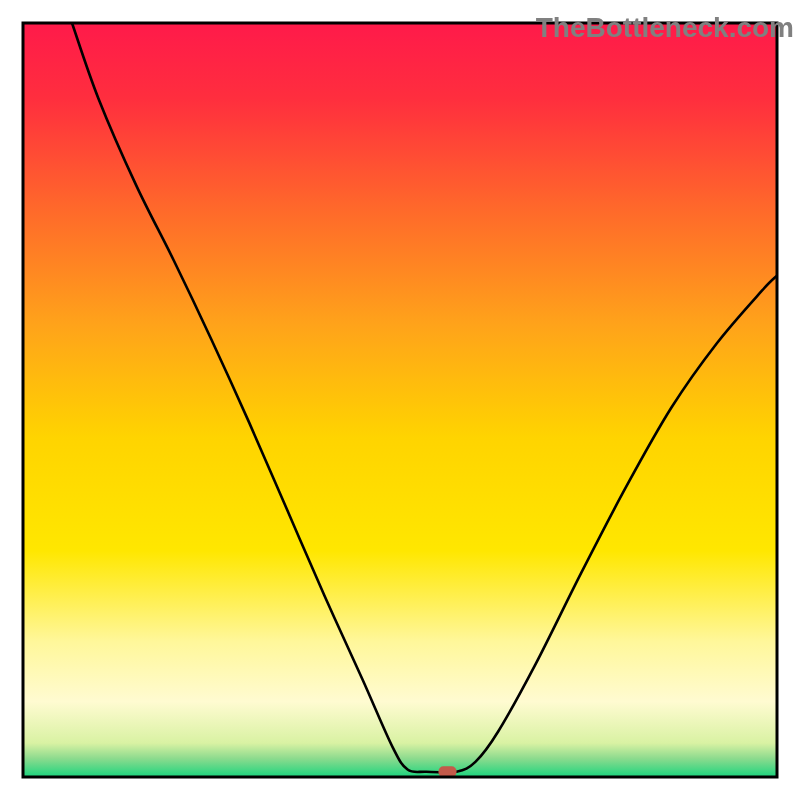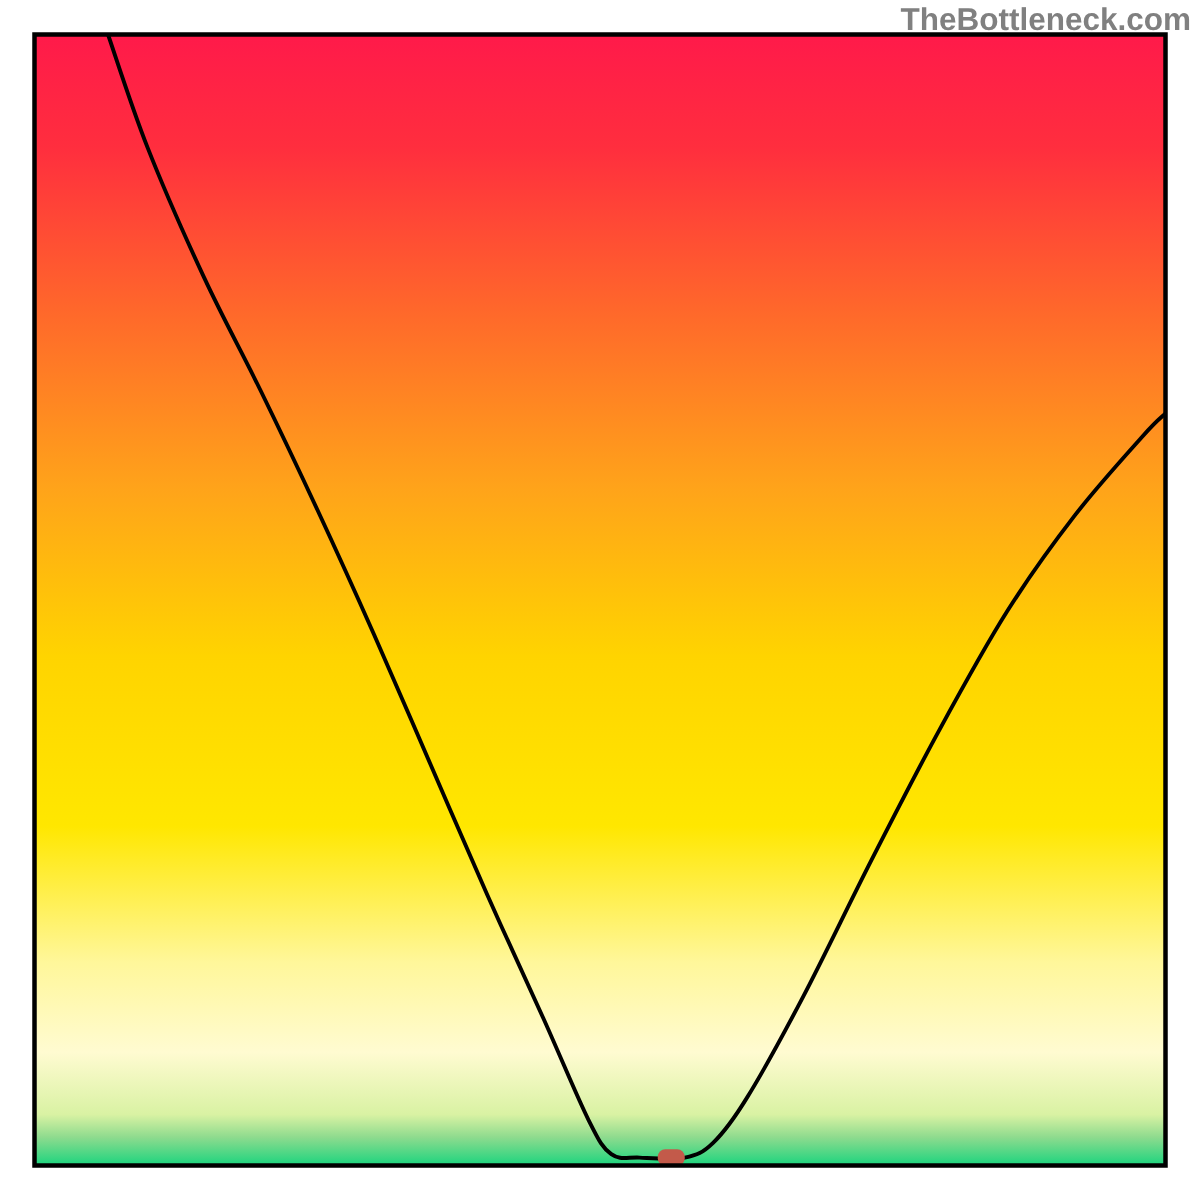--- a/index.html
+++ b/index.html
@@ -10,24 +10,24 @@
     background: #ffffff;
     overflow: hidden;
   }
   .chart-container {
     position: relative;
     width: 800px;
     height: 800px;
   }
   .watermark {
     position: absolute;
-    top: 2px;
+    top: 12px;
     right: 6px;
     font-family: Arial, Helvetica, sans-serif;
-    font-size: 21px;
+    font-size: 28px;
     font-weight: bold;
     color: #808080;
     z-index: 20;
     letter-spacing: 0px;
     margin-left: 21px;
   }
   svg {
     display: block;
   }
 </style>

